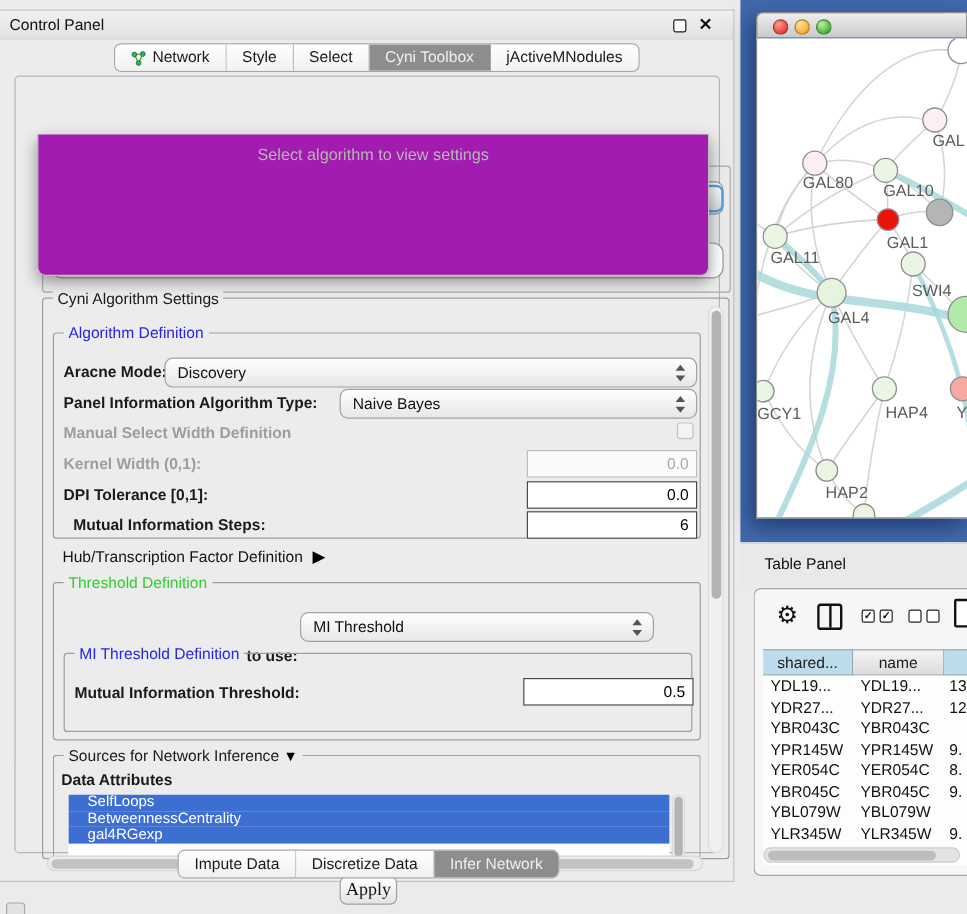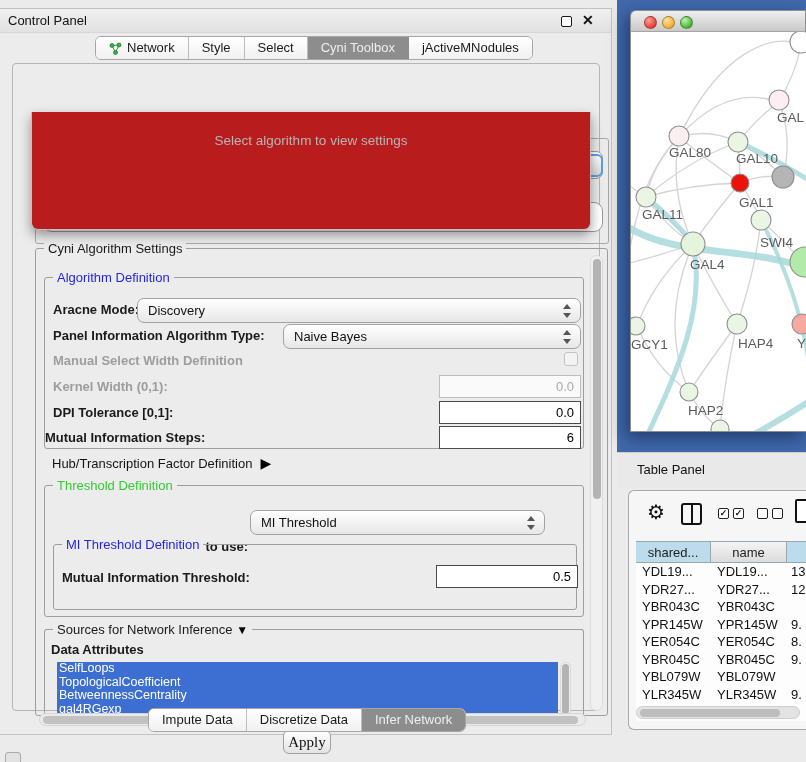--- a/index.html
+++ b/index.html
@@ -22,21 +22,21 @@
   .cp-main { position:absolute; left:12px; top:54px; width:588px; height:648px; background:#ececec; border:1px solid #b5b5b5; border-radius:4px; }
 
   
   .inference-group { position:absolute; left:22px; top:74px; width:574px; height:106px; border:1px solid #a8a8a8; border-radius:3px; }
   .behind-combo { position:absolute; border:1px solid #9a9a9a; background:linear-gradient(#ffffff,#e9e9e9); }
   .bc1 { left:30px; top:87px; width:560px; height:28px; border-radius:7px; }
   .bc1-btn { position:absolute; left:571px; top:90px; width:19px; height:23px; border:2px solid #5b9ee5; border-radius:6px; background:linear-gradient(#fdfdfd,#d9d9d9); }
   .bc2 { left:30px; top:138px; width:560px; height:30px; border-radius:9px; background:#fff; }
 
   
-  .popup { position:absolute; left:18px; top:48px; width:560px; height:118px; background:#b91c1c; border:1px solid #c0c0c0; border-top:none; border-radius:0 0 7px 7px; box-shadow:0 5px 12px rgba(0,0,0,.38); z-index:40; padding-top:20px; }
+  .popup { position:absolute; left:18px; top:48px; width:560px; height:118px; background:#a21caf; border:1px solid #c0c0c0; border-top:none; border-radius:0 0 7px 7px; box-shadow:0 5px 12px rgba(0,0,0,.38); z-index:40; padding-top:8px; }
   .popup-head { text-align:center; color:#b6b6b6; font-size:13.5px; line-height:17px; }
   .popup-item { font-size:13.5px; line-height:16.2px; padding-left:4px; color:#0c0c0c; white-space:nowrap; }
   .popup-item.bold { font-weight:bold; }
 
   
   .group { position:absolute; border:1px solid #9e9e9e; border-radius:3px; }
   .legend { position:absolute; top:-8px; left:8px; background:#ececec; padding:0 4px; font-size:13px; white-space:nowrap; }
   .legend.blue { color:#2525e6; }
   .legend.green { color:#33cc33; }
 
@@ -60,21 +60,21 @@
   .hub-row { position:absolute; left:16px; top:206px; font-size:13px; color:#141414; }
   .tri-right { font-size:14px; margin-left:8px; color:#000; }
 
   .thresh { left:8px; top:236px; width:540px; height:132px; }
   .mithresh { left:8px; top:58px; width:524px; height:66px; }
 
   .sources { left:8px; top:380px; width:540px; height:87px; border-bottom:none; }
   .tri-down { font-size:12px; color:#000; }
   .attr-title { position:absolute; left:6px; top:12px; font-weight:bold; font-size:13px; }
   .attr-list { position:absolute; left:12px; top:32px; width:501px; height:54px; overflow:hidden; background:#fff; }
-  .attr-item { background:#3d6ed2; color:#ffffff; font-size:12.5px; line-height:13.6px; padding-left:2px; white-space:nowrap; }
+  .attr-item { background:#3d6ed2; color:#ffffff; font-size:12.5px; line-height:13.6px; padding-left:16px; white-space:nowrap; }
   .attr-scroll { position:absolute; left:515px; top:32px; width:11px; height:54px; background:#efefef; border:1px solid #d9d9d9; border-radius:6px; }
   .attr-scroll .thumb { position:absolute; left:1px; top:1px; width:7px; height:50px; background:#b3b3b3; border-radius:4px; }
 
   .vscroll { position:absolute; left:554px; top:6px; width:13px; height:456px; background:#f0f0f0; border:1px solid #dcdcdc; border-radius:7px; }
   .vscroll .thumb { position:absolute; left:1.5px; top:3px; width:8px; height:240px; background:#b3b3b3; border-radius:5px; }
   .hscroll { position:absolute; left:3px; top:464px; width:547px; height:13px; background:#ebebeb; border:1px solid #d6d6d6; border-radius:7px; }
   .hscroll .thumb { position:absolute; left:3px; top:1.5px; width:535px; height:8px; background:#c2c2c2; border-radius:5px; }
 
   .apply { position:absolute; left:270px; top:666px; width:48px; height:24px; border:1px solid #a0a0a0; border-radius:6px; background:linear-gradient(#ffffff,#e3e3e3); font-size:15px; font-family:Liberation Serif, serif; color:#111; }
 
@@ -191,21 +191,21 @@
           <span class="flabel dim" style="left:8px; top:101px;">Kernel Width (0,1):</span>
           <div class="field dim" style="left:394px; top:97px; width:142px;">
             <span>0.0</span>
           </div>
 
           <span class="flabel" style="left:8px; top:127px;">DPI Tolerance [0,1]:</span>
           <div class="field" style="left:394px; top:123px; width:142px;">
             <span>0.0</span>
           </div>
 
-          <span class="flabel" style="left:0; top:152px;">Mutual Information Steps:</span>
+          <span class="flabel" style="left:16px; top:152px;">Mutual Information Steps:</span>
           <div class="field" style="left:394px; top:148px; width:142px;">
             <span>6</span>
           </div>
         </div>
 
         <div class="hub-row">
           <span>Hub/Transcription Factor Definition</span><span class="tri-right">▶</span>
         </div>
 
         <div class="group thresh">
@@ -227,21 +227,20 @@
               <span>0.5</span>
             </div>
           </div>
         </div>
 
         <div class="group sources">
           <span class="legend"><span>Sources for Network Inference</span> <span class="tri-down">▼</span></span>
           <span class="attr-title">Data Attributes</span>
           <div class="attr-list" id="attr-list">
               <div class="attr-item">SelfLoops</div>
-              <div class="attr-item">TopologicalCoefficient</div>
               <div class="attr-item">BetweennessCentrality</div>
               <div class="attr-item">gal4RGexp</div>
             </div>
           <div class="attr-scroll">
               <div class="thumb"></div>
             </div>
         </div>
 
         <div class="vscroll">
             <div class="thumb"></div>

